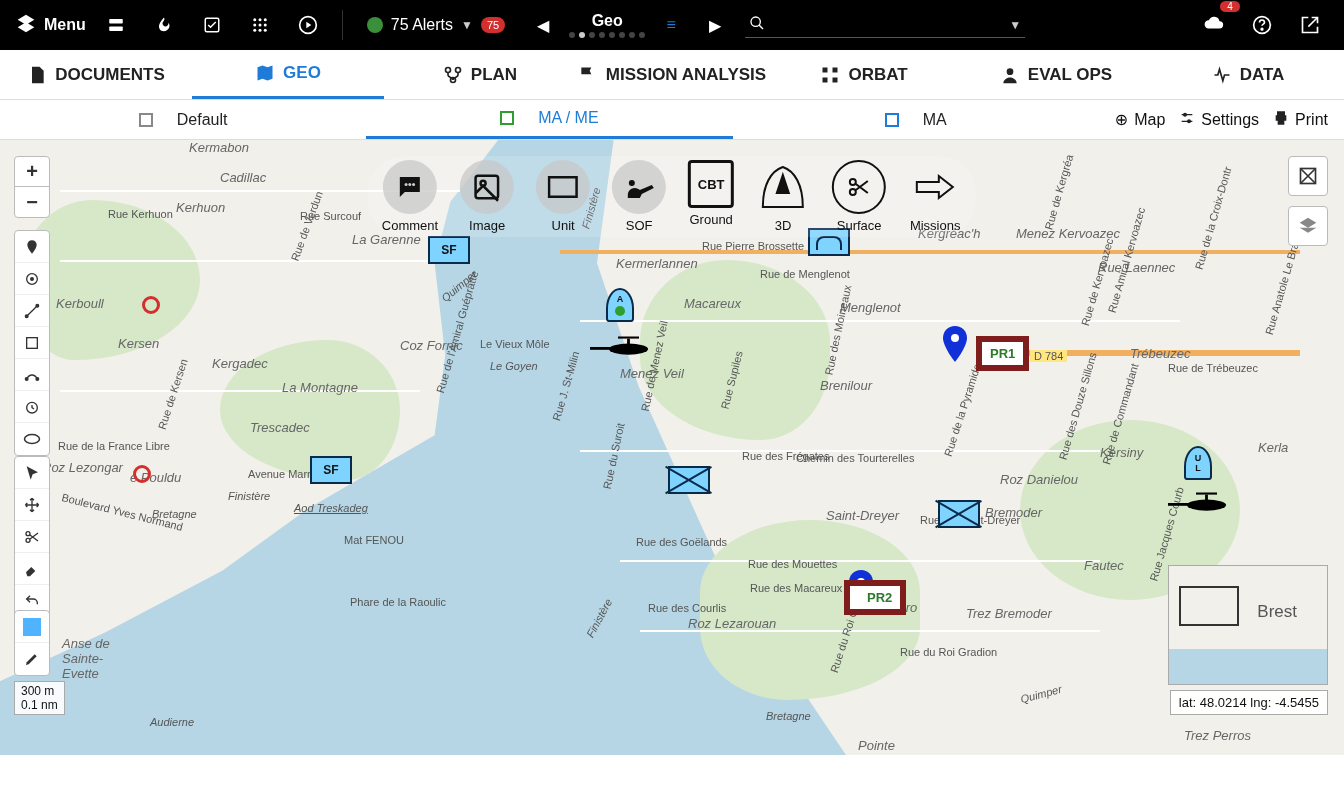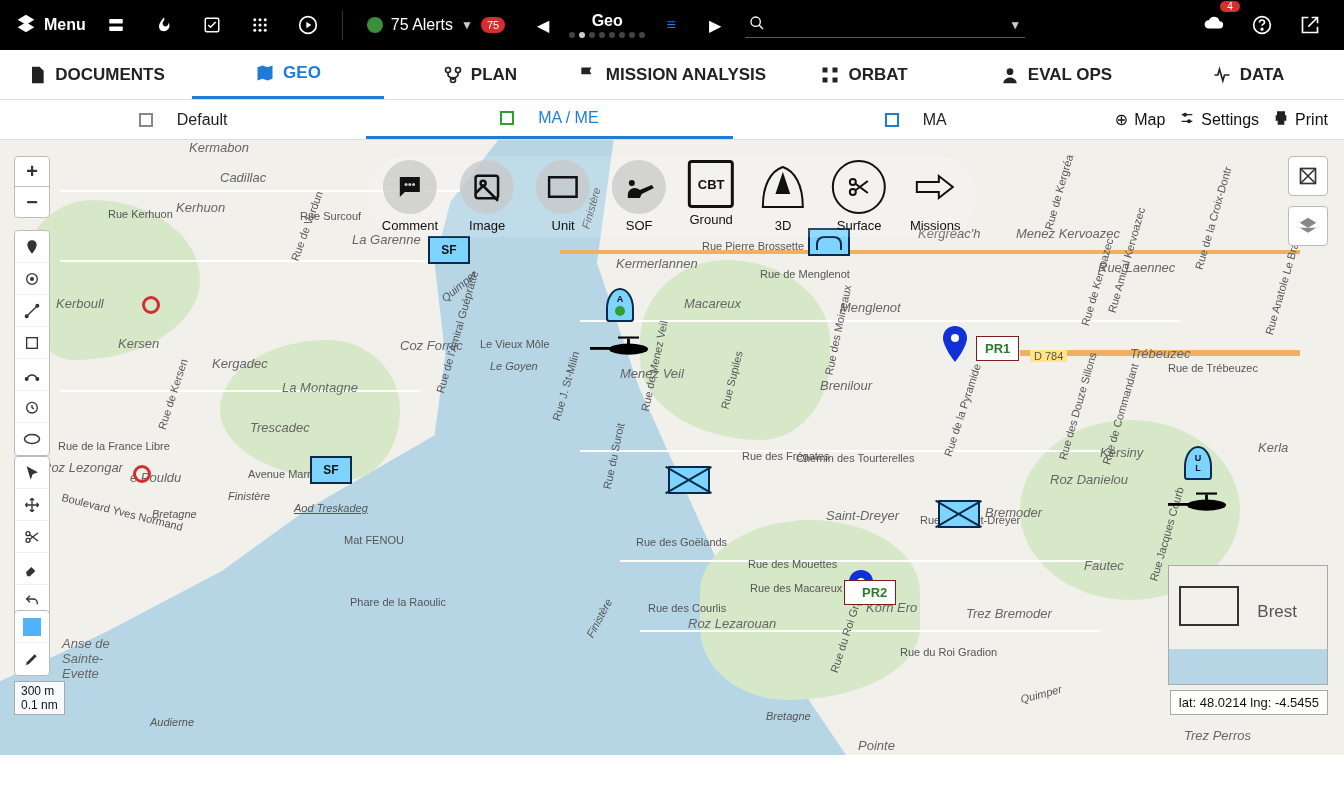--- a/index.html
+++ b/index.html
@@ -81,21 +81,21 @@
   .overlay-item .oi-btn{width:54px;height:54px;border-radius:50%;background:rgba(200,200,200,.75);display:flex;align-items:center;justify-content:center;font-size:24px;color:#111;}
   .overlay-item .oi-label{font-size:13px;color:#111;}
   
   .unit-box{position:absolute;width:42px;height:28px;background:#7fd3ff;border:2px solid #0a2a4a;display:flex;align-items:center;justify-content:center;font-weight:700;font-size:12px;}
   .unit-box.cross::before,.unit-box.cross::after{content:"";position:absolute;width:140%;height:2px;background:#0a2a4a;}
   .unit-box.cross::before{transform:rotate(30deg);}
   .unit-box.cross::after{transform:rotate(-30deg);}
   .unit-box.bridge::after{content:"";position:absolute;left:6px;right:6px;top:6px;height:12px;border:2px solid #0a2a4a;border-bottom:none;border-radius:8px 8px 0 0;}
   .pin{position:absolute;width:26px;height:36px;}
   .pin svg{width:100%;height:100%;}
-  .pr-label{position:absolute;background:#fff;border:1px solid #7f1d1d;padding:4px 8px;font-size:13px;color:#2a7a2a;font-weight:600;}
+  .pr-label{position:absolute;background:#fff;border:6px solid #7f1d1d;padding:4px 8px;font-size:13px;color:#2a7a2a;font-weight:600;}
   .ring{position:absolute;width:18px;height:18px;border:3px solid #d32f2f;border-radius:50%;background:transparent;}
   .shield{position:absolute;width:28px;height:34px;background:#7fd3ff;border:2px solid #0a2a4a;border-radius:50% 50% 10% 10%/60% 60% 10% 10%;display:flex;flex-direction:column;align-items:center;justify-content:center;font-size:9px;font-weight:700;}
   .green-dot{width:10px;height:10px;background:#2e9e2e;border-radius:50%;margin-top:2px;}
   .heli{position:absolute;width:70px;height:22px;}
   .heli svg{width:100%;height:100%;fill:#000;}
   .route{position:absolute;inset:0;pointer-events:none;}
   .route path{stroke:#5a32ff;stroke-width:5;fill:none;}
 </style>
 </head>
 <body>
@@ -330,21 +330,21 @@
     <div class="townlabel" style="left:400px;top:198px;">Coz Fornic</div>
     <div class="townlabel" style="left:352px;top:92px;">La Garenne</div>
     <div class="townlabel" style="left:616px;top:116px;">Kermerlannen</div>
     <div class="townlabel" style="left:684px;top:156px;">Macareux</div>
     <div class="townlabel" style="left:620px;top:226px;">Menez Veil</div>
     <div class="townlabel" style="left:820px;top:238px;">Brenilour</div>
     <div class="townlabel" style="left:826px;top:368px;">Saint-Dreyer</div>
     <div class="townlabel" style="left:866px;top:460px;">Korn Ero</div>
     <div class="townlabel" style="left:966px;top:466px;">Trez Bremoder</div>
     <div class="townlabel" style="left:688px;top:476px;">Roz Lezarouan</div>
-    <div class="townlabel" style="left:1050px;top:332px;text-align:center;">Roz Danielou</div>
+    <div class="townlabel" style="left:1000px;top:332px;text-align:center;">Roz Danielou</div>
     <div class="townlabel" style="left:1084px;top:418px;">Fautec</div>
     <div class="townlabel" style="left:1184px;top:588px;">Trez Perros</div>
     <div class="townlabel" style="left:858px;top:598px;">Pointe</div>
     <div class="townlabel" style="left:1258px;top:300px;">Kerla</div>
     <div class="townlabel" style="left:42px;top:320px;">Roz Lezongar</div>
     <div class="townlabel" style="left:130px;top:330px;">e Pouldu</div>
     <div class="townlabel" style="left:918px;top:86px;">Kergréac'h</div>
     <div class="townlabel" style="left:1016px;top:86px;">Menez Kervoazec</div>
     <div class="townlabel" style="left:1098px;top:120px;">Rue Laennec</div>
     <div class="townlabel" style="left:62px;top:496px;width:60px;white-space:normal;">Anse de Sainte-Evette</div>

